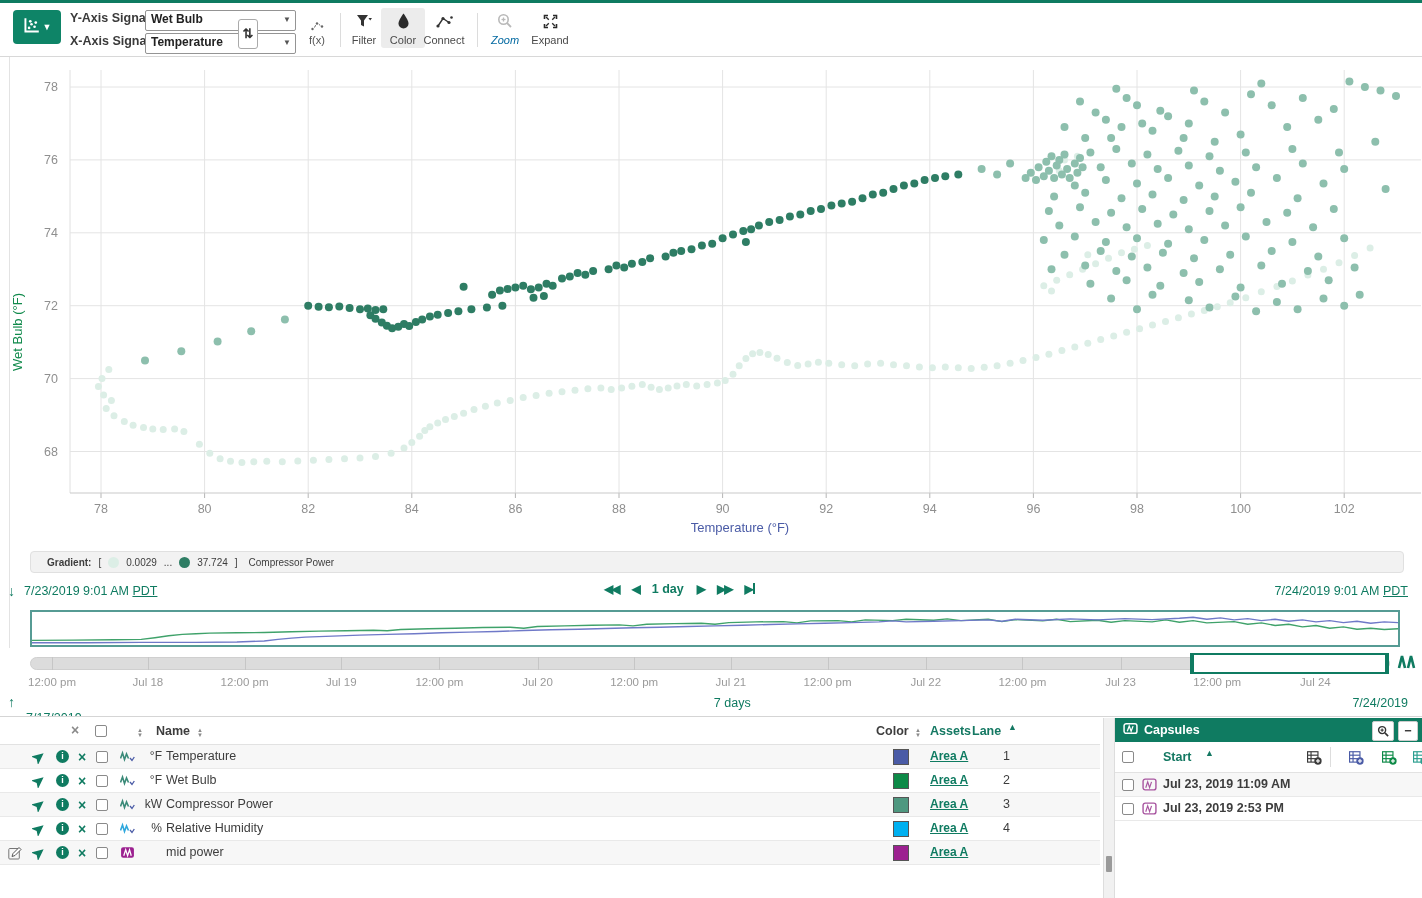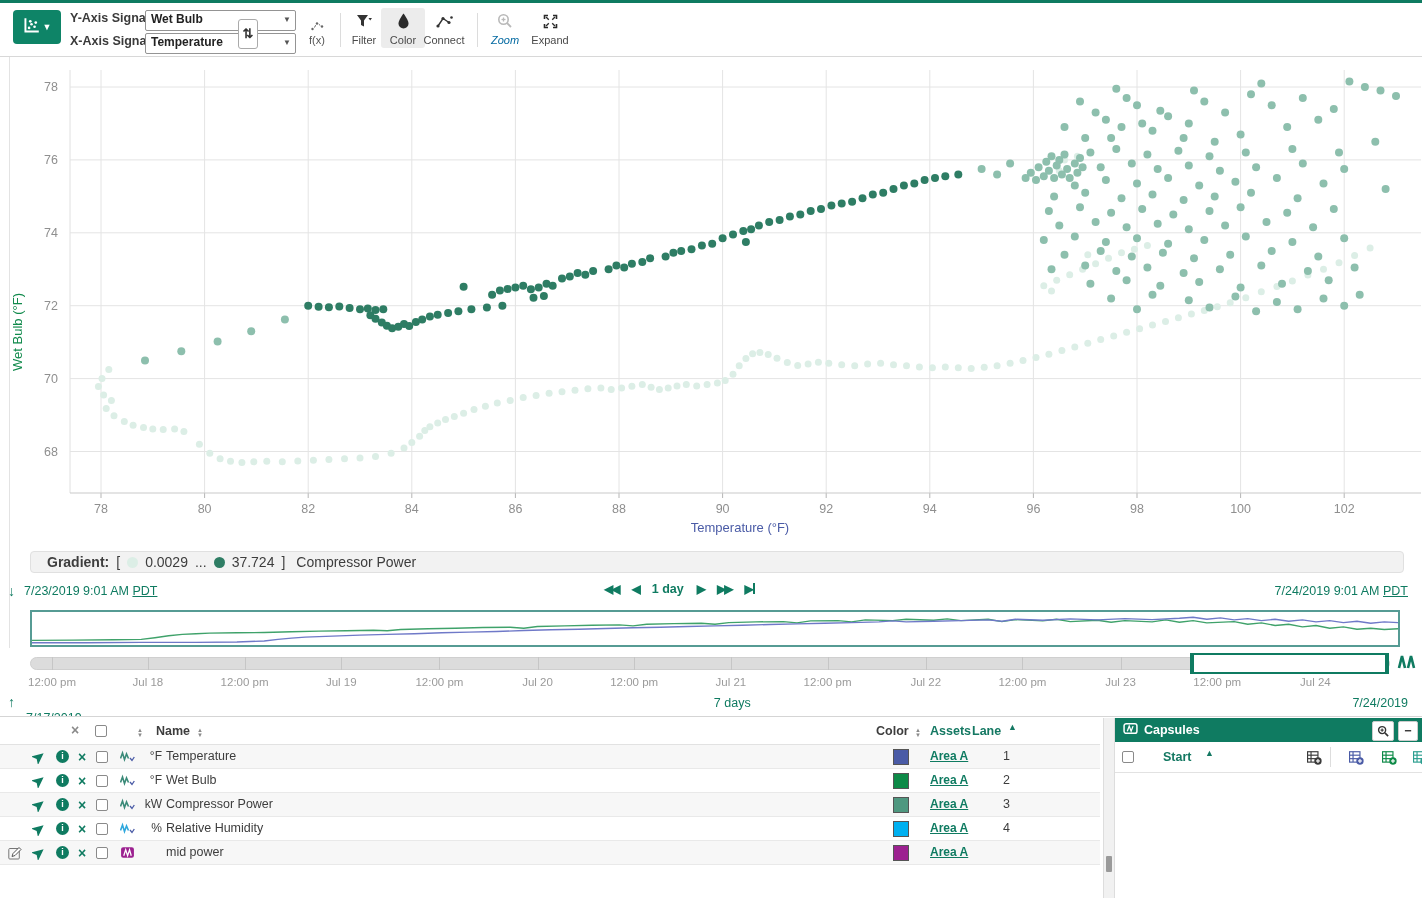--- a/index.html
+++ b/index.html
@@ -19,21 +19,21 @@
   .tool .t-icon{height:22px;display:flex;align-items:flex-end;justify-content:center;}
   .tool .t-label{font-size:11px;margin-top:2px;}
   .tool.active{background:#ececec;border-radius:3px;padding:2px 4px;top:5px;}
   .tool.disabled{color:#0369a1;cursor:default;font-style:italic;}
   .tb-sep{position:absolute;top:10px;width:1px;height:34px;background:#dcdcdc;}
   .fx-label{font-size:12px;color:#555;}
   
   .chart{position:absolute;left:0;top:57px;width:1422px;height:489px;}
   .chart-left-border{position:absolute;left:9px;top:57px;width:1px;height:591px;background:#e3e3e3;}
   
-  .gradient-row{position:absolute;left:30px;top:551px;width:1374px;height:22px;background:#f2f2f2;border:1px solid #e0e0e0;border-radius:4px;display:flex;align-items:center;gap:7px;padding-left:16px;box-sizing:border-box;font-size:14px;color:#3d3d3d;}
+  .gradient-row{position:absolute;left:30px;top:551px;width:1374px;height:22px;background:#f2f2f2;border:1px solid #e0e0e0;border-radius:4px;display:flex;align-items:center;gap:7px;padding-left:16px;box-sizing:border-box;font-size:10px;color:#3d3d3d;}
   .gradient-row .g-lab{font-weight:700;}
   .g-dot{width:11px;height:11px;border-radius:50%;display:inline-block;}
   
   .range-row{position:absolute;left:0;top:581px;width:1422px;height:22px;}
   .range-date{color:#0f7b61;font-size:12.5px;white-space:nowrap;}
   .range-date u{text-decoration:underline;}
   .dn-arrow,.up-arrow{color:#0f7b61;font-weight:700;font-size:14px;}
   .nav-group{position:absolute;left:604px;top:1px;display:flex;align-items:center;gap:13px;color:#0f7b61;}
   .nav-btn{cursor:pointer;font-size:12px;letter-spacing:-2px;font-weight:700;user-select:none;}
   .nav-step{font-weight:700;font-size:12.5px;letter-spacing:0;}
@@ -881,16 +881,34 @@
         <span class="abs" style="left:298px;top:8px"><svg width="15" height="15" viewBox="0 0 13 13">
               <rect x="0.5" y="1.5" width="9" height="9" fill="none" stroke="#2b9e8f"></rect>
               <line x1="0.5" y1="4.5" x2="9.5" y2="4.5" stroke="#2b9e8f"></line>
               <line x1="0.5" y1="7.5" x2="9.5" y2="7.5" stroke="#2b9e8f"></line>
               <line x1="3.5" y1="1.5" x2="3.5" y2="10.5" stroke="#2b9e8f"></line>
               <circle cx="9.5" cy="9.5" r="3.2" fill="#2b9e8f"></circle>
               <line x1="7.8" y1="9.5" x2="11.2" y2="9.5" stroke="#fff"></line>
               <line x1="9.5" y1="7.8" x2="9.5" y2="11.2" stroke="#fff"></line>
             </svg></span>
       </div>
+      <div id="capsule-rows">
+          <div class="crow alt">
+            <span class="cb abs" style="left:7px;top:6px"></span>
+            <span class="abs" style="left:27px;top:5px"><svg width="15" height="13" viewBox="0 0 14 12">
+                <rect x="1" y="1" width="12" height="10" rx="2" fill="none" stroke="#a855a0" stroke-width="1.3"></rect>
+                <path d="M3.5 9 L5.3 3.5 L7.1 9 L8.9 3.5" fill="none" stroke="#a855a0" stroke-width="1.1"></path>
+              </svg></span>
+            <span class="start-txt">Jul 23, 2019 11:09 AM</span>
+          </div>
+          <div class="crow">
+            <span class="cb abs" style="left:7px;top:6px"></span>
+            <span class="abs" style="left:27px;top:5px"><svg width="15" height="13" viewBox="0 0 14 12">
+                <rect x="1" y="1" width="12" height="10" rx="2" fill="none" stroke="#a855a0" stroke-width="1.3"></rect>
+                <path d="M3.5 9 L5.3 3.5 L7.1 9 L8.9 3.5" fill="none" stroke="#a855a0" stroke-width="1.1"></path>
+              </svg></span>
+            <span class="start-txt">Jul 23, 2019 2:53 PM</span>
+          </div>
+        </div>
     </div>
   </div>
 
 </div>
 
 </body></html>

